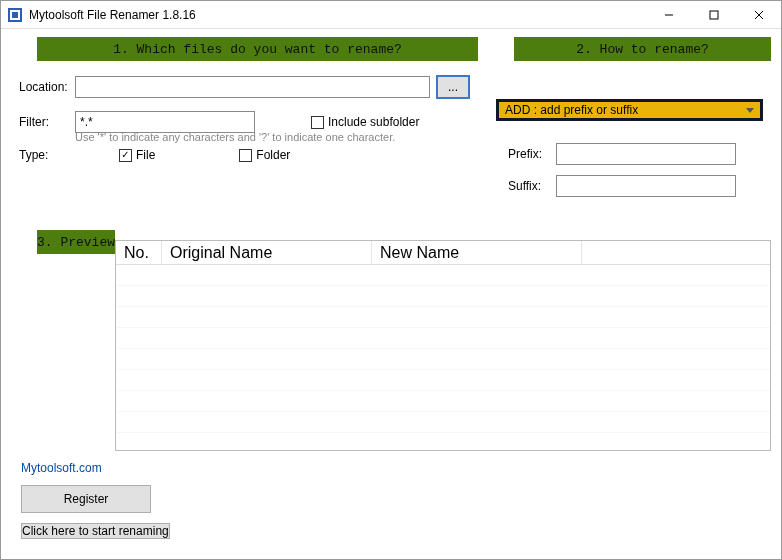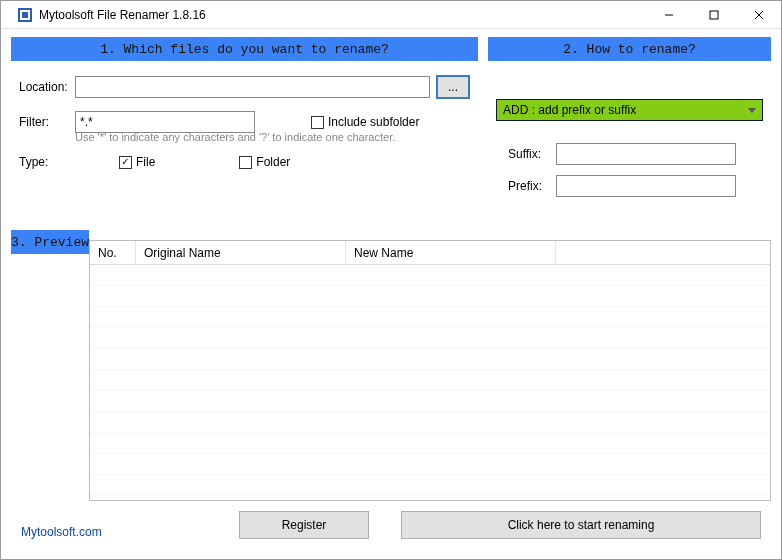--- a/index.html
+++ b/index.html
@@ -14,21 +14,21 @@
     border: 1px solid #999;
     display: flex;
     flex-direction: column;
   }
   
   .titlebar {
     height: 28px;
     background: #fff;
     display: flex;
     align-items: center;
-    padding-left: 16px;
+    padding-left: 6px;
     border-bottom: 1px solid #e0e0e0;
   }
   .titlebar .icon {
     width: 16px; height: 16px;
     margin-right: 6px;
     display: inline-flex; align-items: center; justify-content: center;
   }
   .titlebar .title { flex: 1; font-size: 12px; }
   .winbtns { display: flex; height: 100%; }
   .winbtn {
@@ -45,26 +45,27 @@
   }
   .toprow {
     display: flex;
     gap: 10px;
     height: 175px;
   }
   .panel { display:flex; flex-direction:column; }
   .panel.left { flex: 1.65; }
   .panel.right { flex: 1; gap: 24px; }
   .panelheader {
-    background: #3b82f6;
+    background: #4d7c0f;
     height: 24px;
     display:flex; align-items:center; justify-content:center;
     font-family: "Courier New", monospace;
     font-size: 13px;
     color: #111;
+    margin-left: 26px;
   }
   .panelbody {
     padding: 14px 8px 0 8px;
     font-size: 12px;
   }
   .row { display:flex; align-items:center; margin-bottom: 12px; }
   .label { width: 56px; }
   .textbox {
     height: 22px;
     border: 1px solid #888;
@@ -86,28 +87,28 @@
   .checkbox {
     width: 13px; height: 13px;
     border: 1px solid #333;
     display:inline-flex; align-items:center; justify-content:center;
     margin-right: 4px;
     font-size: 10px;
     line-height: 1;
   }
   .checkbox.checked::after { content: "✓"; }
   .hint {
-    color: #888; font-size: 11px; margin-left: 56px; margin-top:-6px; margin-bottom: 12px;
+    color: #888; font-size: 11px; margin-left: 56px; margin-top:-6px; margin-bottom: 5px;
   }
   .cb-wrap { display:inline-flex; align-items:center; margin-right: 40px; cursor:pointer;padding-left:44px; }
   
   .combo {
     width: 100%; height: 22px;
-    border: 1px solid #0f172a;
-    background: #84cc16;
+    border: 3px solid #0f172a;
+    background: #eab308;
     display:flex; align-items:center; justify-content:space-between;
     padding: 0 6px;
     font-size: 12px;
     cursor: pointer;
   }
   .form-right { margin-top: 22px; }
   .form-right .row { margin-bottom: 10px; }
   .form-right .label { width: 60px; padding-left: 12px; }
   .form-right .textbox { width: 180px; }
   
@@ -121,21 +122,21 @@
     border: 1px solid #bbb;
     flex: 1;
     display:flex; flex-direction:column;
     overflow: hidden;
   }
   .thead {
     display:flex;
     height: 24px;
     background: #fff;
     border-bottom: 1px solid #ddd;
-    font-size: 12px;
+    font-size: 16px;
     text-align: center;
   }
   .th {
     padding: 4px 8px;
     border-right: 1px solid #e5e5e5;
     display:flex; align-items:center;
   }
   .th.no { width: 46px; }
   .th.orig { width: 210px; }
   .th.new { width: 210px; }
@@ -145,38 +146,39 @@
     flex:1;
     background: repeating-linear-gradient(
       to bottom,
       #fff 0, #fff 20px,
       #f7f7f7 20px, #f7f7f7 21px
     );
   }
   
   .footer {
     display:flex;
-    align-items:flex-end;
+    align-items:flex-start;
     padding: 10px 10px;
+    gap: 10px;
+    flex-direction: column;
   }
   .footer .link {
     color: #0a4aa8;
     font-size: 12px;
     flex: 0 0 auto;
     margin-right: auto;
     cursor: pointer;
   }
   .btn {
     height: 28px;
     border: 1px solid #adadad;
     background: #e1e1e1;
     display:flex; align-items:center; justify-content:center;
     font-size: 12px;
     cursor: pointer;
-    margin-left: 32px;
   }
   .btn.register { width: 130px; }
   .btn.start { flex:1; max-width: 360px; }
 </style>
 </head>
 <body>
 
 <div class="titlebar">
   <span class="icon">
     <svg width="16" height="16" viewBox="0 0 16 16">
@@ -246,25 +248,25 @@
         <div class="combo">
           <span>ADD : add prefix or suffix</span>
           <span>
             <svg width="8" height="6">
                 <polygon points="0,0 8,0 4,5" fill="#555"></polygon>
               </svg>
           </span>
         </div>
         <div class="form-right">
           <div class="row">
-            <span class="label">Suffix:</span>
+            <span class="label">Prefix:</span>
             <input class="textbox" value="" style="">
           </div>
           <div class="row">
-            <span class="label">Prefix:</span>
+            <span class="label">Suffix:</span>
             <input class="textbox" value="" style="">
           </div>
         </div>
       </div>
     </div>
   </div>
 
   <div class="preview-section">
     <div class="panelheader">3. Preview</div>
     <div class="table-wrap">

